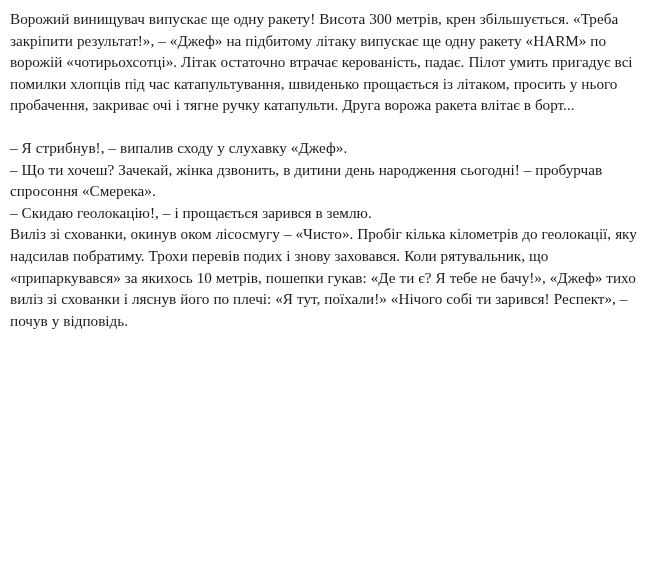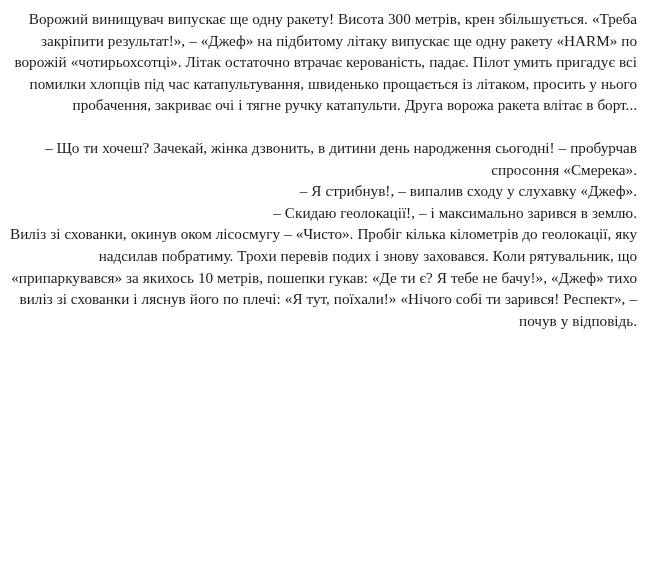--- a/index.html
+++ b/index.html
@@ -17,21 +17,21 @@
     width: 647px;
     height: 585px;
     box-sizing: border-box;
     padding: 8px 10px 4px 10px;
     background: #ffffff;
   }
   .para {
     color: #1a1a1a;
     font-size: 15.2px;
     line-height: 21.6px;
-    text-align: right;
+    text-align: left;
     margin: 0;
     letter-spacing: 0px;
     word-spacing: 0.2px;
   }
   .gap {
     height: 21px;
   }
   .block-tight .para + .para {
     margin-top: 0;
   }
@@ -41,19 +41,19 @@
 
 <div class="page">
 
   <div class="block block-tight">
     <p class="para">Ворожий винищувач випускає ще одну ракету! Висота 300 метрів, крен збільшується. «Треба закріпити результат!», – «Джеф» на підбитому літаку випускає ще одну ракету «HARM» по ворожій «чотирьохсотці». Літак остаточно втрачає керованість, падає. Пілот умить пригадує всі помилки хлопців під час катапультування, швиденько прощається із літаком, просить у нього пробачення, закриває очі і тягне ручку катапульти. Друга ворожа ракета влітає в борт...</p>
   </div>
 
   <div class="gap"></div>
 
   <div class="block block-tight">
+    <p class="para">– Я стрибнув!, – випалив сходу у слухавку «Джеф».</p>
     <p class="para">– Що ти хочеш? Зачекай, жінка дзвонить, в дитини день народження сьогодні! – пробурчав спросоння «Смерека».</p>
-    <p class="para">– Я стрибнув!, – випалив сходу у слухавку «Джеф».</p>
-    <p class="para">– Скидаю геолокації!, – і максимально зарився в землю.</p>
+    <p class="para">– Скидаю геолокацію!, – і прощається зарився в землю.</p>
     <p class="para">Виліз зі схованки, окинув оком лісосмугу – «Чисто». Пробіг кілька кілометрів до геолокації, яку надсилав побратиму. Трохи перевів подих і знову заховався. Коли рятувальник, що «припаркувався» за якихось 10 метрів, пошепки гукав: «Де ти є? Я тебе не бачу!», «Джеф» тихо виліз зі схованки і ляснув його по плечі: «Я тут, поїхали!»  «Нічого собі ти зарився! Респект», – почув у відповідь.</p>
   </div>
 
 </div>
 
 </body></html>

